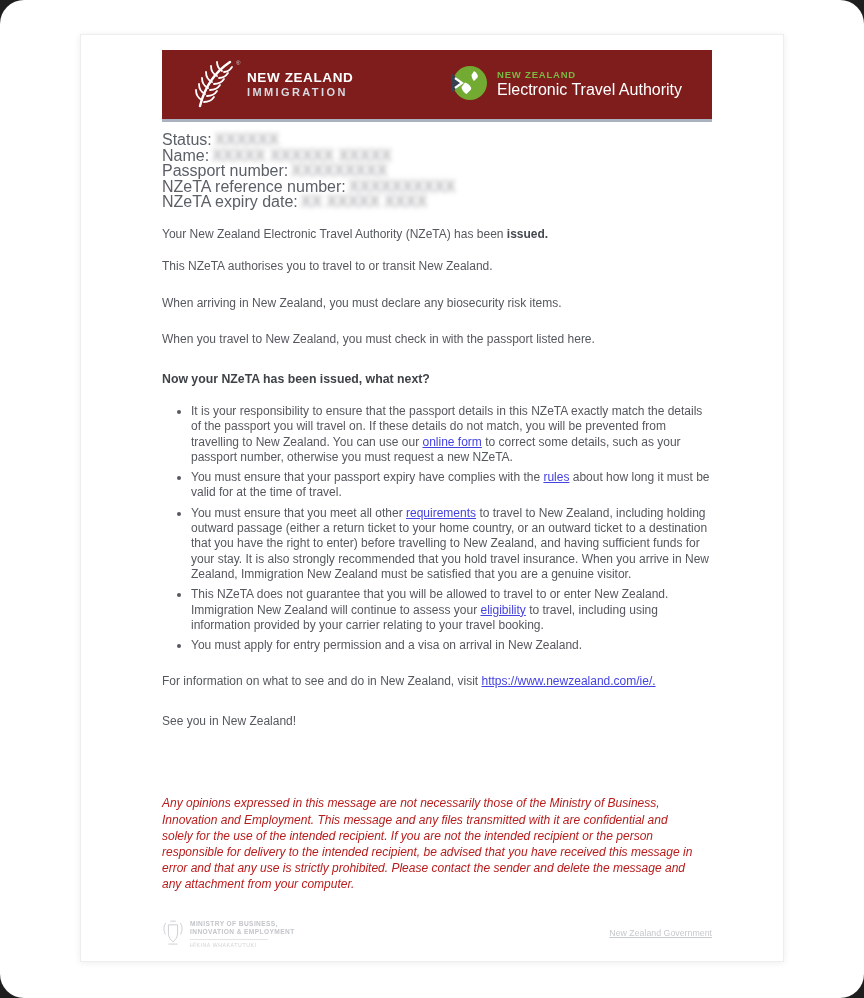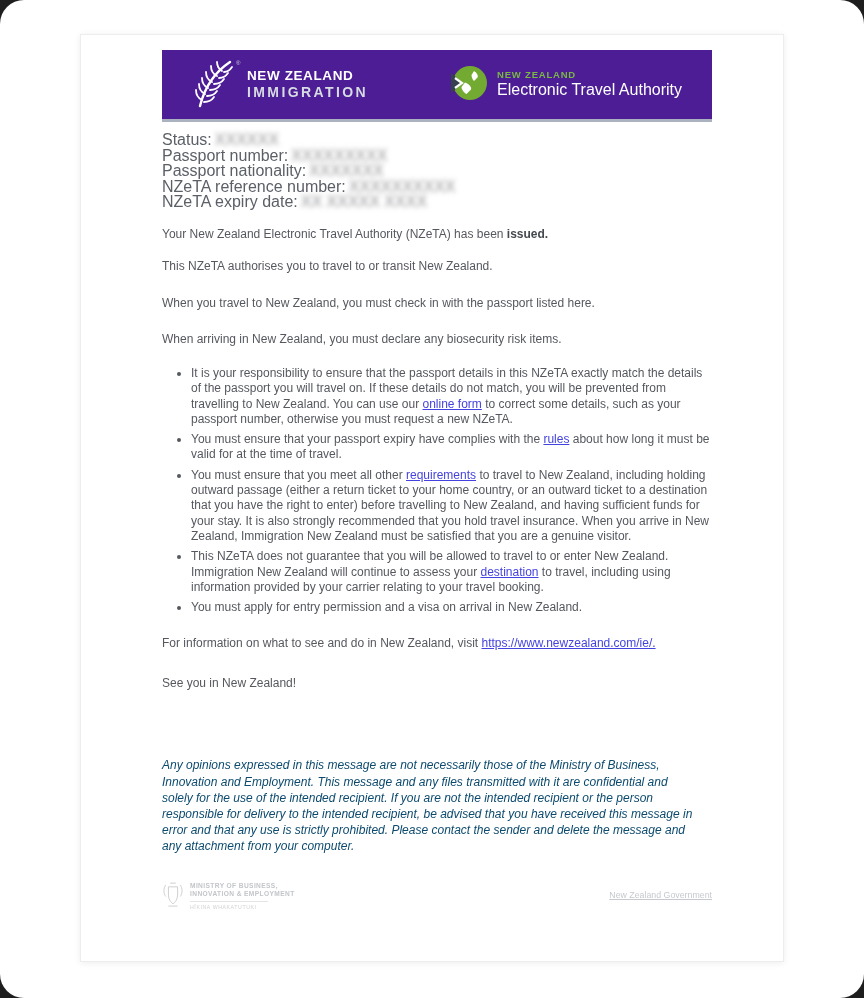--- a/index.html
+++ b/index.html
@@ -15,28 +15,28 @@
   .page{
     position:absolute;left:80px;top:34px;width:704px;height:928px;
     background:#ffffff;border:1px solid #ededed;
     box-shadow:0 1px 7px rgba(0,0,0,0.07);
     box-sizing:border-box;
   }
   .content{padding:15px 71px 0 81px;}
 
   
   .header-bar{
-    height:72px;background:#4c1d95;border-bottom:3px solid #aab2bf;
+    height:72px;background:#7f1d1d;border-bottom:3px solid #aab2bf;
     display:flex;align-items:center;justify-content:space-between;
     padding:0 30px 0 30px;box-sizing:border-box;
   }
   .imm-logo{display:flex;align-items:center;gap:9px;position:relative;}
   .imm-text{display:flex;flex-direction:column;line-height:1.05;}
   .imm-line1{color:#ffffff;font-weight:bold;font-size:13.5px;letter-spacing:.6px;}
-  .imm-line2{color:#d7dbe2;font-weight:bold;font-size:14px;letter-spacing:2.4px;margin-top:2px;text-align:right;}
+  .imm-line2{color:#d7dbe2;font-weight:bold;font-size:11px;letter-spacing:2.4px;margin-top:2px;}
   .reg-mark{position:absolute;top:4px;left:44px;color:#cfd4dc;font-size:6px;}
   .eta-logo{display:flex;align-items:center;gap:8px;}
   .eta-text{display:flex;flex-direction:column;line-height:1.15;}
   .eta-line1{color:#7ab843;font-weight:bold;font-size:9.5px;letter-spacing:.8px;}
   .eta-line2{color:#ffffff;font-weight:normal;font-size:16px;}
 
   
   .details{margin-top:10px;font-size:16px;color:#5b5f66;line-height:15.6px;}
   .detail-row .val{
     color:#8f9094;filter:blur(2.6px);margin-left:3px;
@@ -52,21 +52,21 @@
   ul.points{
     margin:18px 0 0;padding-left:29px;font-size:12px;color:#55585e;
   }
   ul.points li{margin-bottom:5px;line-height:15.3px;}
   a.doc-link{color:#4543df;text-decoration:underline;cursor:pointer;}
   .visit{margin-top:21px;}
   .closing{margin-top:24px;}
 
   
   .disclaimer{
-    margin-top:66px;font-size:12px;font-style:italic;color:#0c4a6e;
+    margin-top:66px;font-size:12px;font-style:italic;color:#b91c1c;
     line-height:16.2px;width:98%;
   }
 
   
   .footer{
     margin-top:27px;display:flex;justify-content:space-between;align-items:flex-start;
   }
   .mbie{display:flex;align-items:flex-start;gap:6px;}
   .mbie-text{display:flex;flex-direction:column;}
   .mbie-line{color:#c2c5c9;font-size:6.6px;font-weight:bold;letter-spacing:.4px;line-height:8px;}
@@ -126,47 +126,48 @@
             <span class="eta-line2">Electronic Travel Authority</span>
           </div>
         </div>
       </div>
 
       <div class="details">
         <div class="detail-row">
           <span>Status:</span><span class="val">XXXXXX</span>
         </div>
         <div class="detail-row">
-          <span>Passport number:</span><span class="val">XXXXXXXXX</span>
+          <span>Name:</span><span class="val">XXXXX XXXXXX XXXXX</span>
         </div>
         <div class="detail-row">
-          <span>Passport nationality:</span><span class="val">XXXXXXX</span>
+          <span>Passport number:</span><span class="val">XXXXXXXXX</span>
         </div>
         <div class="detail-row">
           <span>NZeTA reference number:</span><span class="val">XXXXXXXXXX</span>
         </div>
         <div class="detail-row">
           <span>NZeTA expiry date:</span><span class="val">XX XXXXX XXXX</span>
         </div>
       </div>
 
       <p class="para"><span>Your New Zealand Electronic Travel Authority (NZeTA) has been </span><b>issued.</b></p>
 
       <p class="para">This NZeTA authorises you to travel to or transit New Zealand.</p>
 
+      <p class="para" style="margin-top:21px;">When arriving in New Zealand, you must declare any biosecurity risk items.</p>
+
       <p class="para" style="margin-top:21px;">When you travel to New Zealand, you must check in with the passport listed here.</p>
 
-      <p class="para" style="margin-top:21px;">When arriving in New Zealand, you must declare any biosecurity risk items.</p>
-
+      <div class="section-heading">Now your NZeTA has been issued, what next?</div>
 
       <ul class="points">
         <li><span>It is your responsibility to ensure that the passport details in this NZeTA exactly match the details of the passport you will travel on. If these details do not match, you will be prevented from travelling to New Zealand. You can use our </span><a class="doc-link">online form</a><span> to correct some details, such as your passport number, otherwise you must request a new NZeTA.</span></li>
         <li><span>You must ensure that your passport expiry have complies with the </span><a class="doc-link">rules</a><span> about how long it must be valid for at the time of travel.</span></li>
         <li><span>You must ensure that you meet all other </span><a class="doc-link">requirements</a><span> to travel to New Zealand, including holding outward passage (either a return ticket to your home country, or an outward ticket to a destination that you have the right to enter) before travelling to New Zealand, and having sufficient funds for your stay. It is also strongly recommended that you hold travel insurance. When you arrive in New Zealand, Immigration New Zealand must be satisfied that you are a genuine visitor.</span></li>
-        <li><span>This NZeTA does not guarantee that you will be allowed to travel to or enter New Zealand. Immigration New Zealand will continue to assess your </span><a class="doc-link">destination</a><span> to travel, including using information provided by your carrier relating to your travel booking.</span></li>
+        <li><span>This NZeTA does not guarantee that you will be allowed to travel to or enter New Zealand. Immigration New Zealand will continue to assess your </span><a class="doc-link">eligibility</a><span> to travel, including using information provided by your carrier relating to your travel booking.</span></li>
         <li><span>You must apply for entry permission and a visa on arrival in New Zealand.</span></li>
       </ul>
 
       <p class="para visit"><span>For information on what to see and do in New Zealand, visit </span><a class="doc-link">https://www.newzealand.com/ie/.</a></p>
 
       <p class="para closing">See you in New Zealand!</p>
 
       <div class="disclaimer">Any opinions expressed in this message are not necessarily those of the Ministry of Business, Innovation and Employment. This message and any files transmitted with it are confidential and solely for the use of the intended recipient. If you are not the intended recipient or the person responsible for delivery to the intended recipient, be advised that you have received this message in error and that any use is strictly prohibited. Please contact the sender and delete the message and any attachment from your computer.</div>
 
       <div class="footer">

